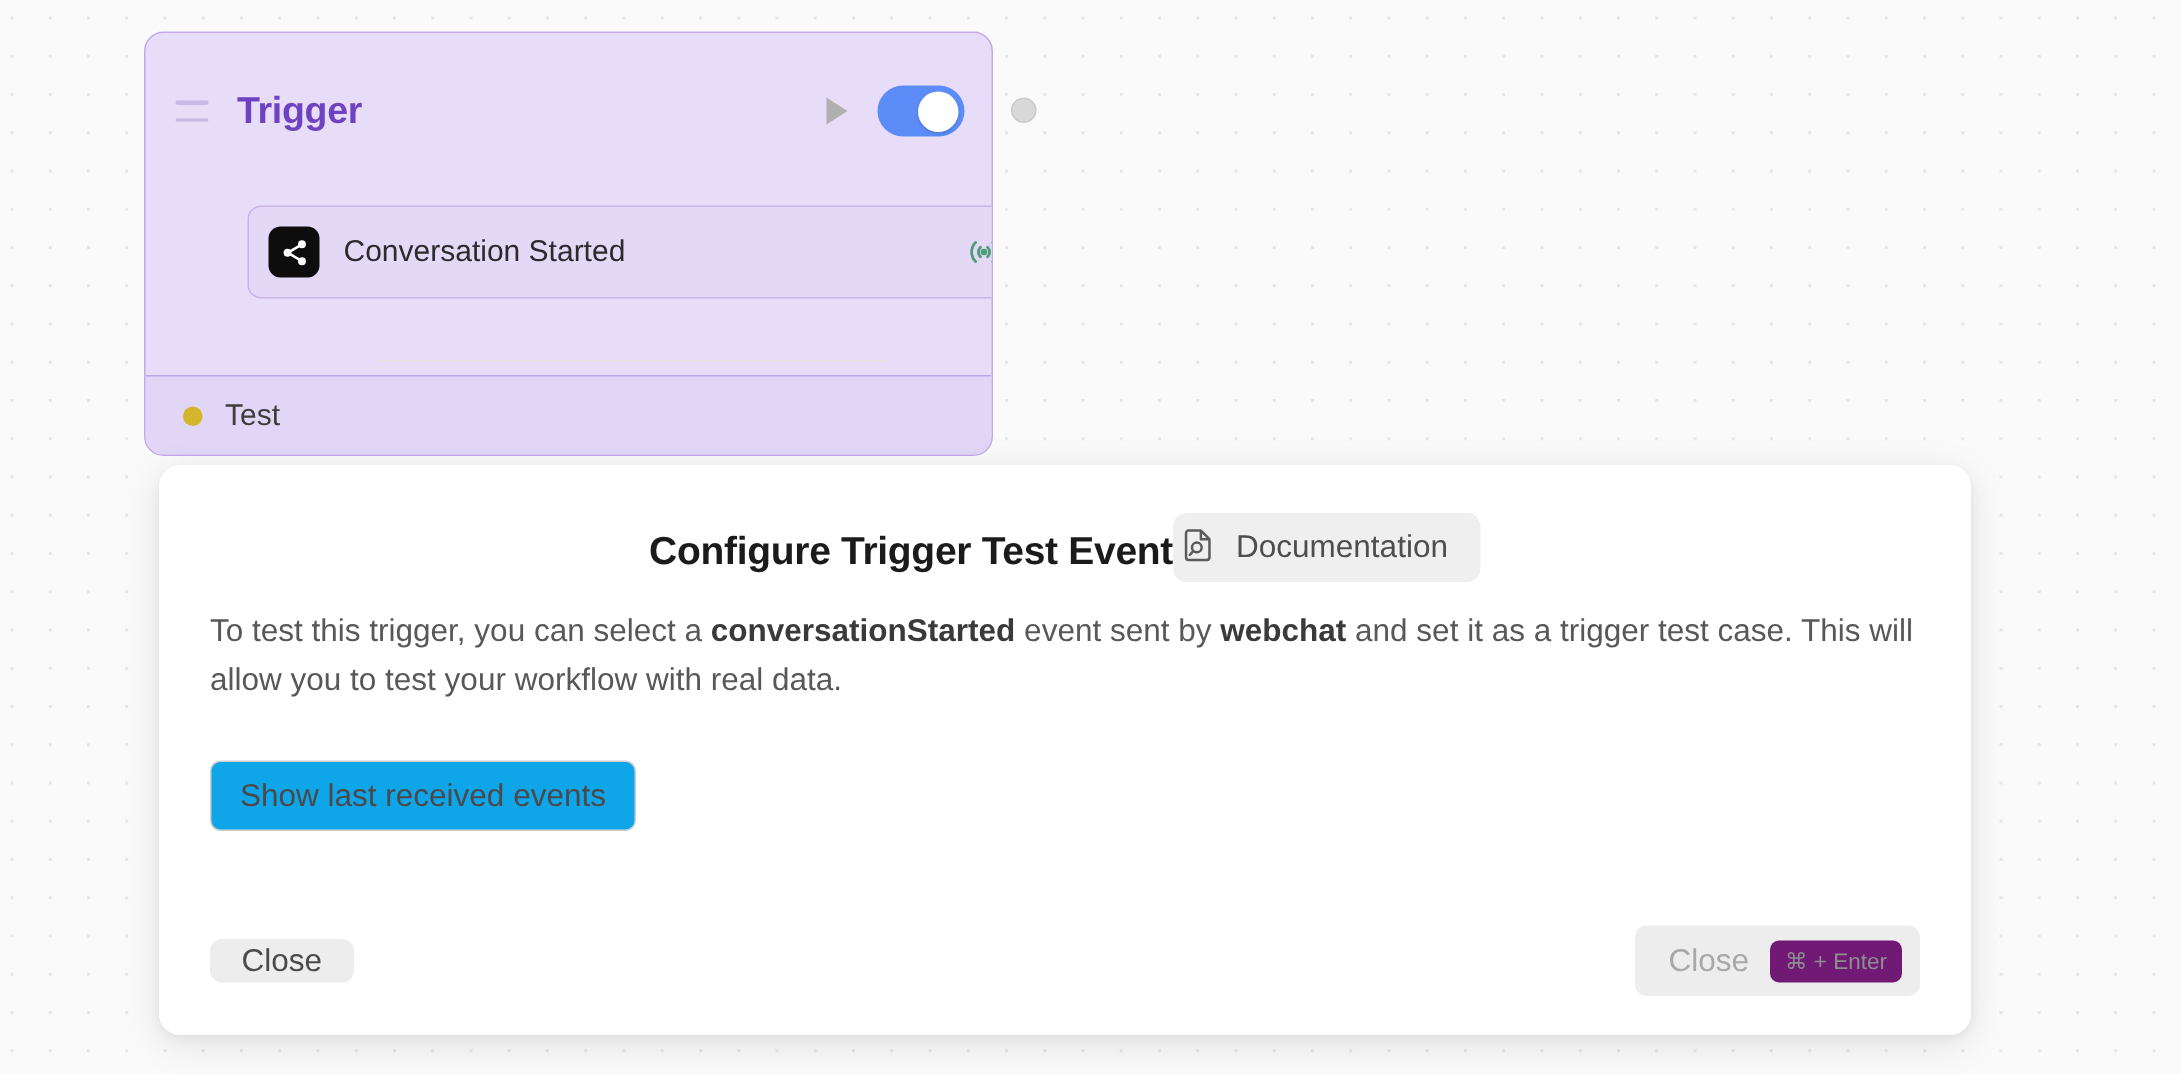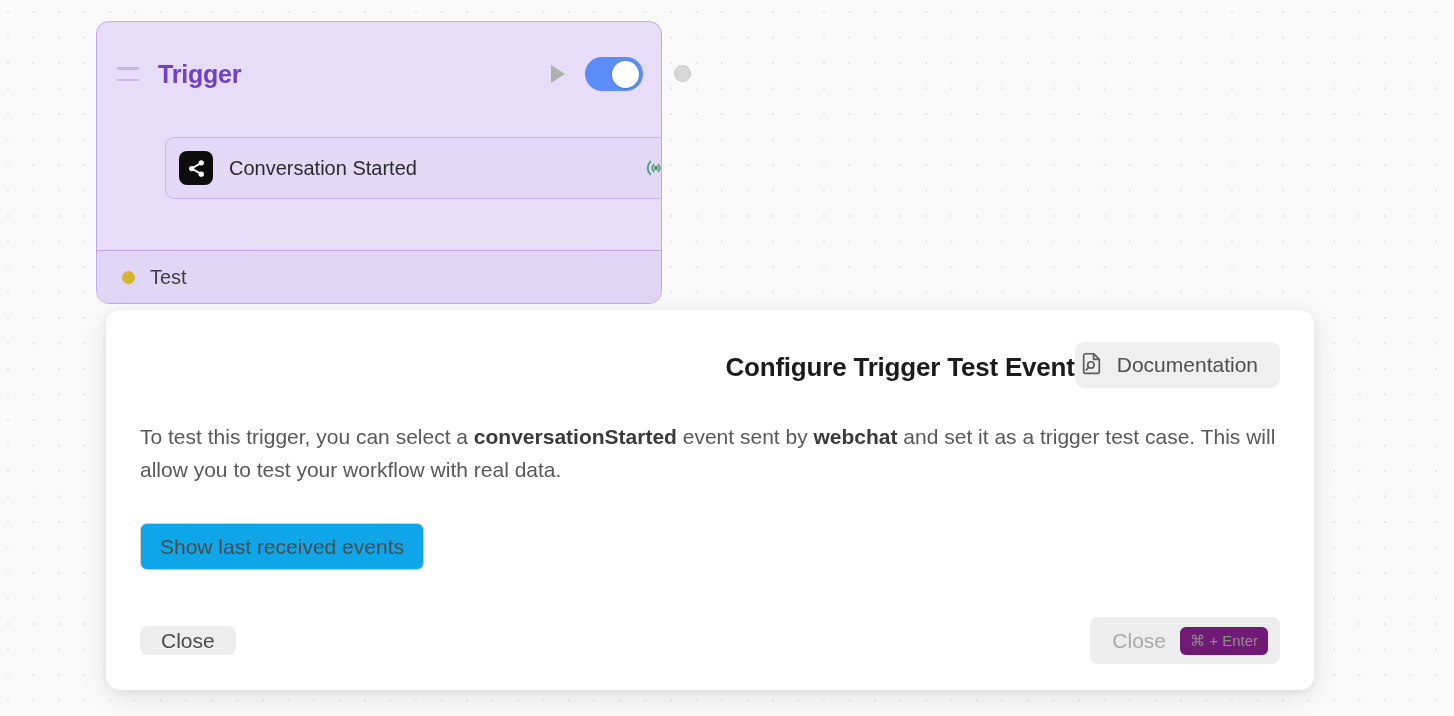--- a/index.html
+++ b/index.html
@@ -211,21 +211,21 @@
     height: 380px;
     background: #ffffff;
     border-radius: 14px;
     box-sizing: border-box;
     box-shadow: 0 6px 26px rgba(0,0,0,0.10), 0 2px 8px rgba(0,0,0,0.05);
     padding: 32px 34px 0 34px;
   }
   .dialog-head {
     display: flex;
     align-items: flex-start;
-    justify-content: flex-end;
+    justify-content: center;
   }
   .dialog-title {
     font-size: 26px;
     font-weight: bold;
     color: #1b1b1b;
     letter-spacing: -0.2px;
     margin-top: 10px;
   }
   .doc-btn {
     display: inline-flex;
@@ -239,21 +239,21 @@
     cursor: pointer;
     font-family: inherit;
   }
   .doc-btn .doc-label {
     font-size: 21px;
     color: #4e4e4e;
     white-space: nowrap;
   }
 
   .dialog-body {
-    margin-top: 32px;
+    margin-top: 16px;
     font-size: 21px;
     line-height: 33px;
     color: #585858;
     max-width: 1145px;
   }
   .dialog-body b { color: #3a3a3a; font-weight: bold; }
 
   .outline-btn {
     margin-top: 37px;
     height: 47px;

